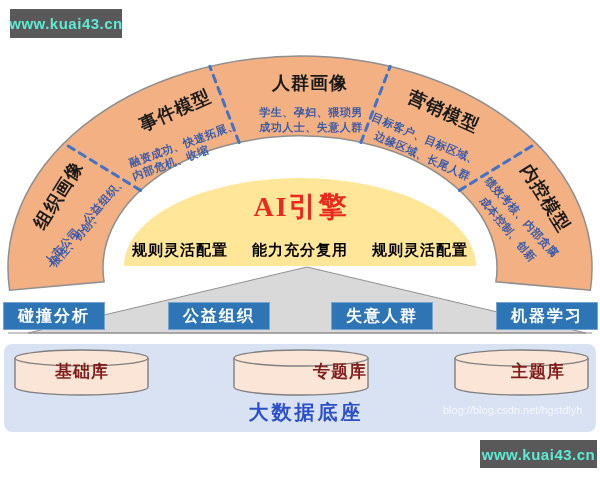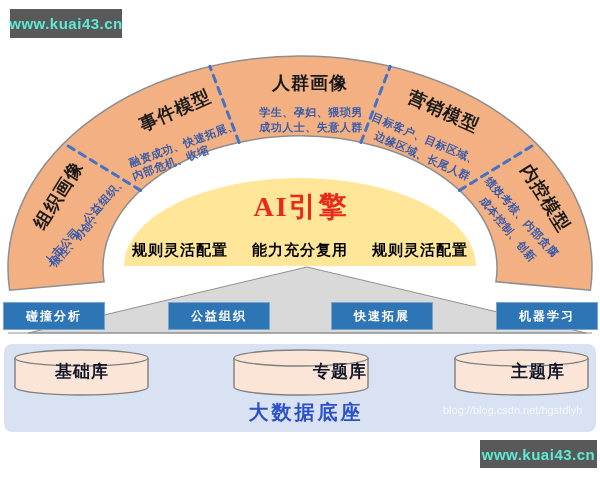--- a/index.html
+++ b/index.html
@@ -7,23 +7,23 @@
     width:600px;height:480px;position:relative;background:#ffffff;overflow:hidden;
     font-family:"Liberation Serif","DejaVu Serif",serif;
   }
   svg{position:absolute;left:0;top:0;}
   .seg-title{font-family:"Liberation Serif","DejaVu Serif",serif;font-weight:bold;font-size:18px;fill:#1a1a1a;letter-spacing:1px;}
   .seg-sub{font-family:"Liberation Serif","DejaVu Serif",serif;font-weight:bold;font-size:11px;fill:#3a5ba9;letter-spacing:.5px;}
   .overlay{position:absolute;display:flex;align-items:center;justify-content:center;text-align:center;}
   .ai-title{left:211px;top:192px;width:180px;height:30px;font-size:28px;font-weight:bold;color:#e8291c;letter-spacing:2px;}
   .features{left:0;top:240px;width:600px;height:20px;gap:24px;font-size:15px;font-weight:bold;color:#000000;letter-spacing:1px;}
   .analysis-box{top:302px;height:28px;width:102px;background:#2e75b6;color:#ffffff;
-    font-size:12px;font-weight:bold;letter-spacing:2px;box-shadow:inset 0 0 0 1px rgba(255,255,255,.35);text-align:center;}
+    font-size:16px;font-weight:bold;letter-spacing:2px;box-shadow:inset 0 0 0 1px rgba(255,255,255,.35);text-align:center;}
   .box-0{left:3px;} .box-1{left:168px;} .box-2{left:331px;} .box-3{left:496px;}
-  .db-label{top:360px;height:22px;width:134px;font-size:17px;font-weight:bold;color:#0f172a;letter-spacing:1px;}
+  .db-label{top:360px;height:22px;width:134px;font-size:17px;font-weight:bold;color:#7f1d1d;letter-spacing:1px;}
   .db-0{left:15px;} .db-1{left:234px;margin-left:39px;} .db-2{left:471px;}
   .platform-label{left:6px;top:400px;width:600px;height:24px;font-size:20px;font-weight:bold;color:#2b50c8;letter-spacing:3px;}
   .faint-url{left:443px;top:403px;width:157px;height:14px;font-family:"Liberation Sans","DejaVu Sans",sans-serif;
     font-size:11px;color:rgba(255,255,255,.72);justify-content:flex-start;}
   .wm{background:#595959;color:#5eead4;font-family:"Liberation Sans","DejaVu Sans",sans-serif;
     font-size:15px;font-weight:bold;letter-spacing:.5px;}
   .wm-tl{left:10px;top:9px;width:112px;height:29px;}
   .wm-br{left:480px;top:440px;width:117px;height:28px;}
 </style>
 </head>
@@ -83,21 +83,21 @@
 
 <div class="overlay ai-title">AI引擎</div>
 <div class="overlay features">
   <span>规则灵活配置</span>
   <span>能力充分复用</span>
   <span>规则灵活配置</span>
 </div>
 
 <div class="overlay analysis-box box-0">碰撞分析</div>
 <div class="overlay analysis-box box-1">公益组织</div>
-<div class="overlay analysis-box box-2">快速拓展</div>
+<div class="overlay analysis-box box-2">失意人群</div>
 <div class="overlay analysis-box box-3">机器学习</div>
 
 <div class="overlay db-label db-0">基础库</div>
 <div class="overlay db-label db-1">专题库</div>
 <div class="overlay db-label db-2">主题库</div>
 
 <div class="overlay platform-label">大数据底座</div>
 
 <div class="overlay faint-url">blog://blog.csdn.net/hgstdlyh</div>
 

